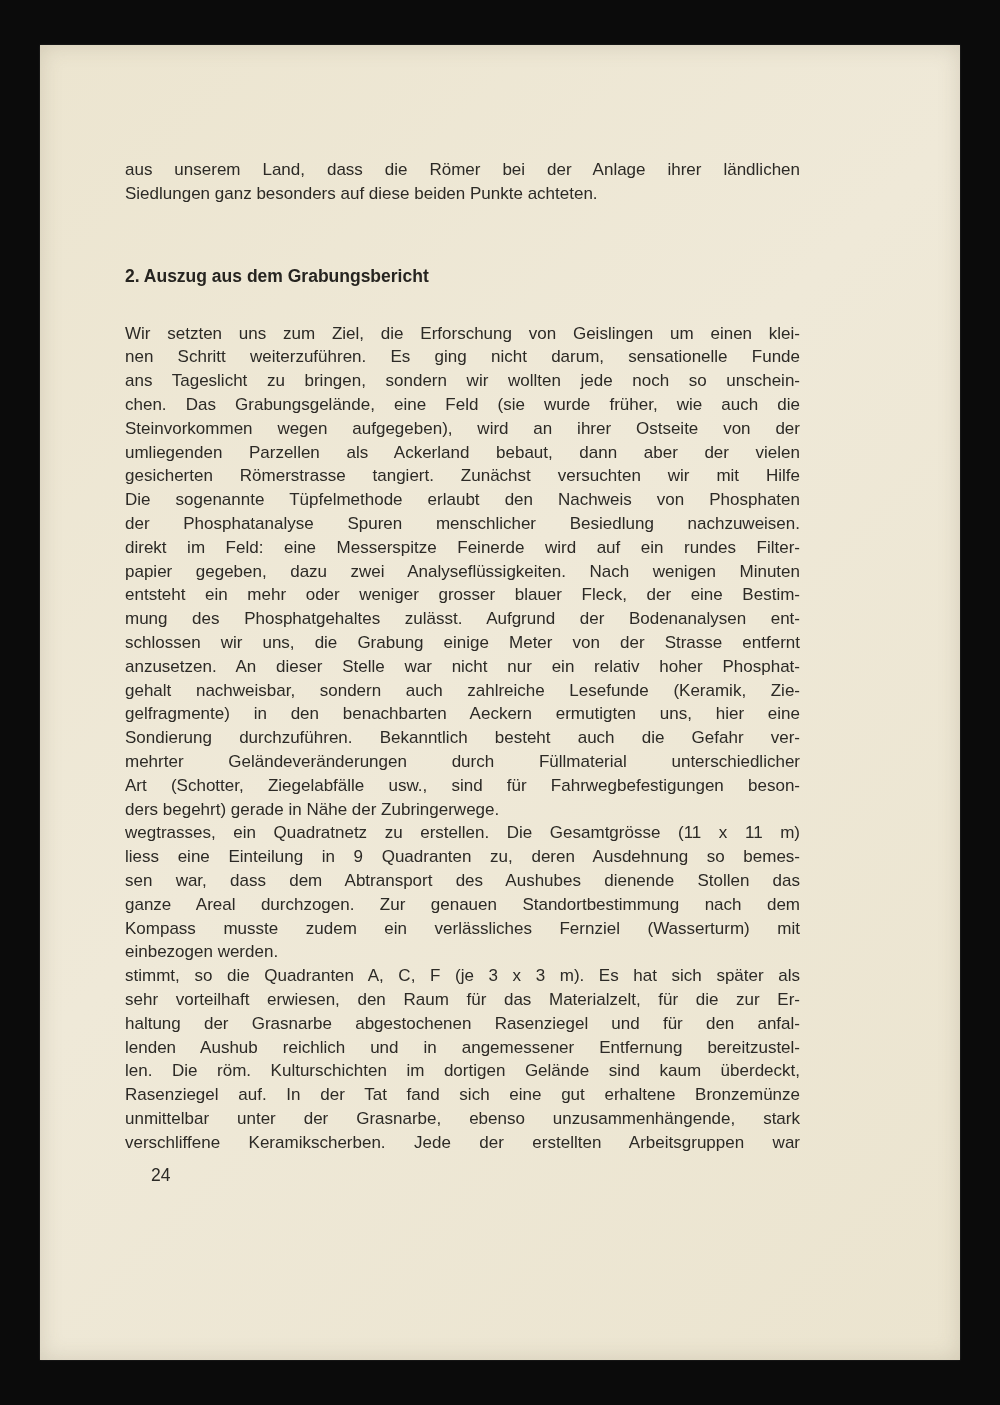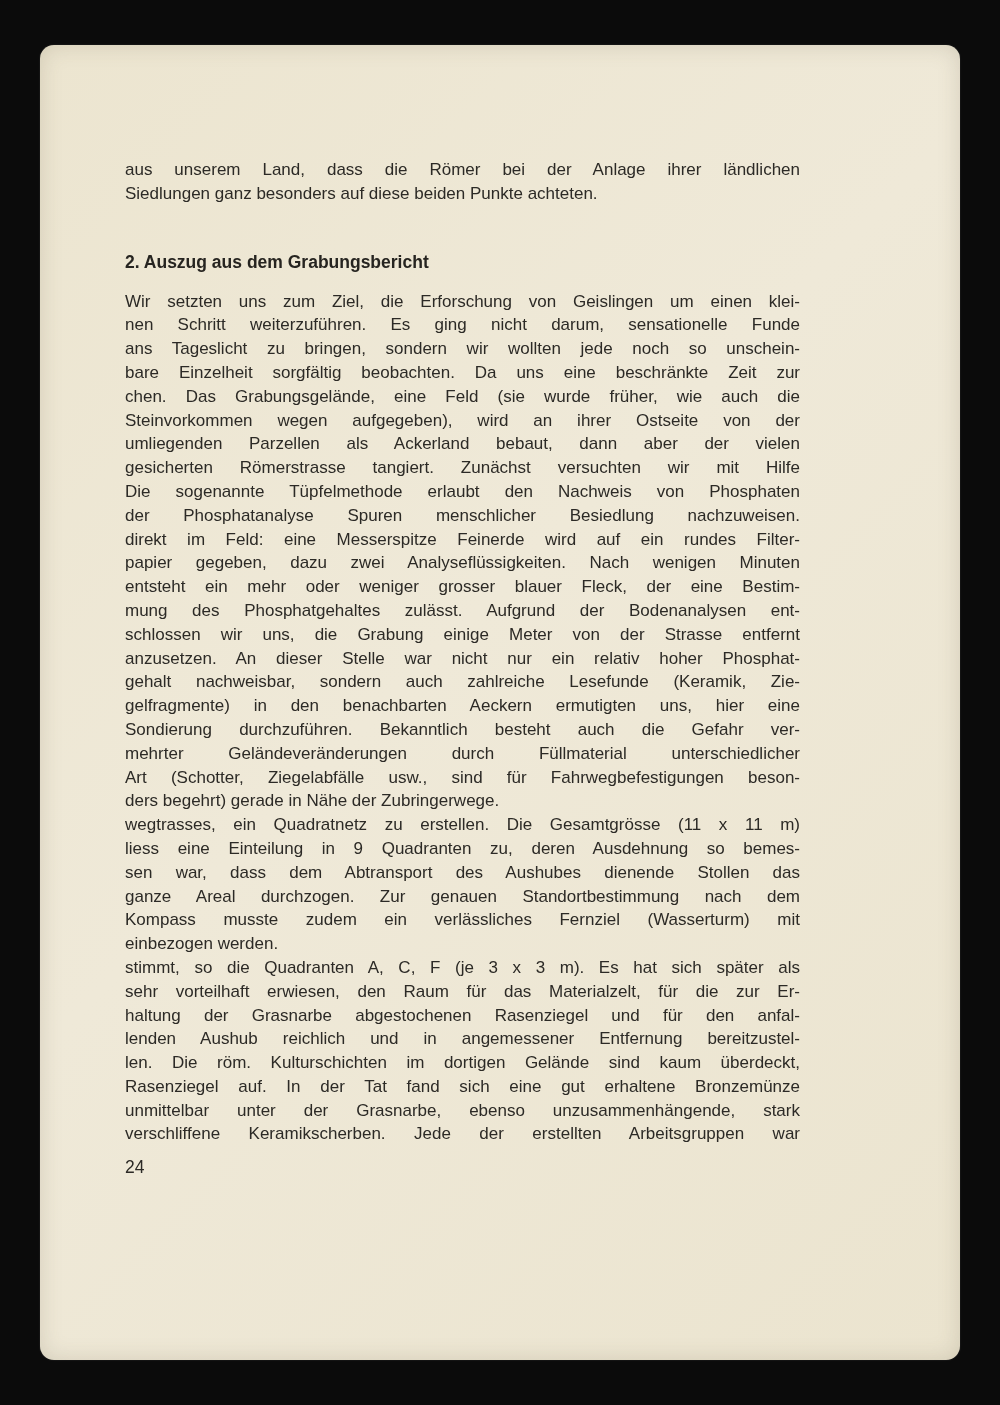--- a/index.html
+++ b/index.html
@@ -14,70 +14,69 @@
     font-family: "Liberation Sans", sans-serif;
   }
   .scan-page {
     position: absolute;
     left: 40px;
     top: 45px;
     width: 920px;
     height: 1315px;
     background: linear-gradient(135deg, #ece5d0 0%, #efe9d8 45%, #ebe4cf 100%);
     box-shadow: inset 0 0 22px rgba(90,80,55,0.18), 0 0 2px rgba(255,255,255,0.15);
-    border-radius: 14px;
   }
   .content {
     padding: 113px 160px 0 85px;
     color: #2c2a26;
   }
   .line {
     font-size: 17px;
     line-height: 23.8px;
     text-align: justify;
     text-align-last: justify;
     white-space: normal;
   }
   .line.para-end {
     text-align-last: left;
   }
   .section-heading {
-    margin-top: 44px;
+    margin-top: 58px;
     font-size: 17.5px;
     line-height: 24px;
     font-weight: bold;
     color: #262420;
   }
   .body-block {
-    margin-top: 16px;
+    margin-top: 34px;
   }
   .page-number {
     margin-top: 11px;
     font-size: 17.5px;
     color: #2c2a26;
+    margin-left: 26px;
   }
 </style>
 </head>
 <body>
 
 <div class="scan-page">
   <div class="content">
 
     <div class="intro-block">
         <div class="line">aus unserem Land, dass die Römer bei der Anlage ihrer ländlichen</div>
         <div class="line para-end">Siedlungen ganz besonders auf diese beiden Punkte achteten.</div>
       </div>
 
     <div class="section-heading">2. Auszug aus dem Grabungsbericht</div>
 
     <div class="body-block">
         <div class="line">Wir setzten uns zum Ziel, die Erforschung von Geislingen um einen klei-</div>
         <div class="line">nen Schritt weiterzuführen. Es ging nicht darum, sensationelle Funde</div>
         <div class="line">ans Tageslicht zu bringen, sondern wir wollten jede noch so unschein-</div>
-        <div class="line">bare Einzelheit sorgfältig beobachten. Da uns eine beschränkte Zeit zur</div>
         <div class="line">chen. Das Grabungsgelände, eine Feld (sie wurde früher, wie auch die</div>
         <div class="line">Steinvorkommen wegen aufgegeben), wird an ihrer Ostseite von der</div>
         <div class="line">umliegenden Parzellen als Ackerland bebaut, dann aber der vielen</div>
         <div class="line">gesicherten Römerstrasse tangiert. Zunächst versuchten wir mit Hilfe</div>
         <div class="line">Die sogenannte Tüpfelmethode erlaubt den Nachweis von Phosphaten</div>
         <div class="line">der Phosphatanalyse Spuren menschlicher Besiedlung nachzuweisen.</div>
         <div class="line">direkt im Feld: eine Messerspitze Feinerde wird auf ein rundes Filter-</div>
         <div class="line">papier gegeben, dazu zwei Analyseflüssigkeiten. Nach wenigen Minuten</div>
         <div class="line">entsteht ein mehr oder weniger grosser blauer Fleck, der eine Bestim-</div>
         <div class="line">mung des Phosphatgehaltes zulässt. Aufgrund der Bodenanalysen ent-</div>

